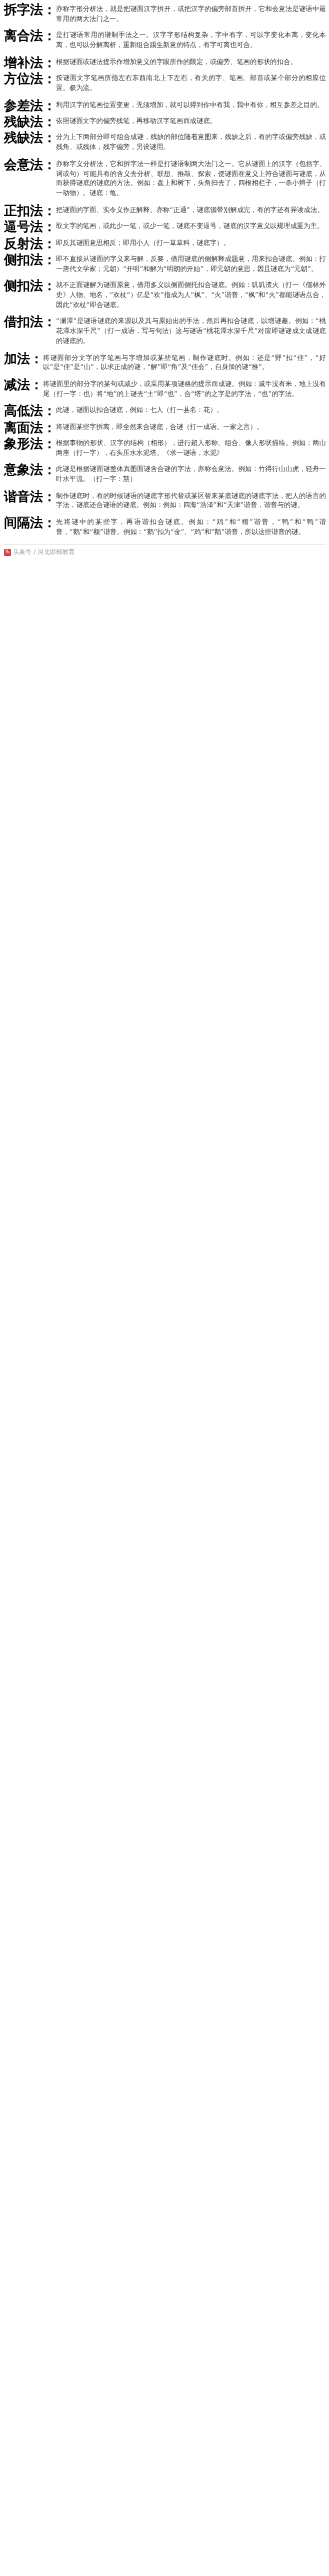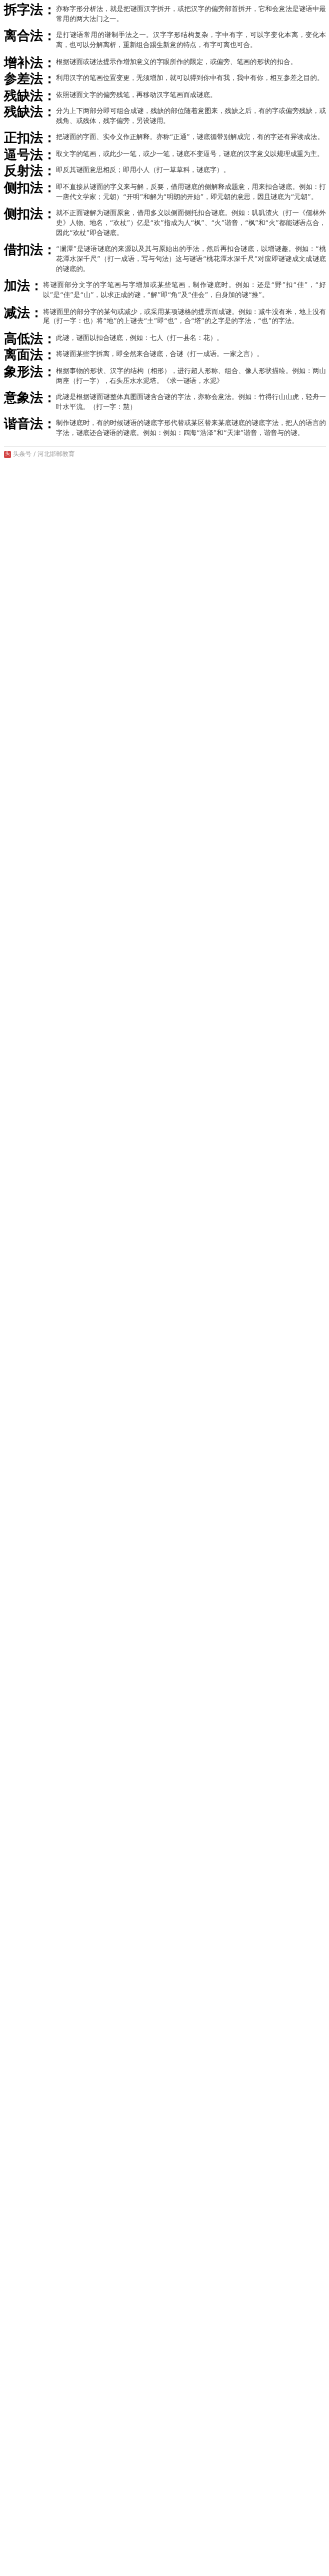--- a/index.html
+++ b/index.html
@@ -79,30 +79,38 @@
       </div>
       <div class="entry">
         <div class="entry-term">离合法：</div>
         <div class="entry-body">是打谜语常用的谱制手法之一。汉字字形结构复杂，字中有字，可以字变化本离，变化本离，也可以分解离析，重新组合踢生新意的特点，有字可离也可合。</div>
       </div>
       <div class="entry">
         <div class="entry-term">增补法：</div>
         <div class="entry-body">根据谜面或谜法提示作增加意义的字眼所作的限定，或偏旁、笔画的形状的扣合。</div>
       </div>
       <div class="entry">
+        <div class="entry-term">方位法：</div>
+        <div class="entry-body">按谜面文字笔画所指左右东西南北上下左右，有关的字、笔画、部首或某个部分的相应位置。极为流。</div>
+      </div>
+      <div class="entry">
         <div class="entry-term">参差法：</div>
         <div class="entry-body">利用汉字的笔画位置变更，无须增加，就可以得到你中有我，我中有你，相互参差之目的。</div>
       </div>
       <div class="entry">
         <div class="entry-term">残缺法：</div>
         <div class="entry-body">依照谜面文字的偏旁残笔，再移动汉字笔画而成谜底。</div>
       </div>
       <div class="entry">
         <div class="entry-term">残缺法：</div>
         <div class="entry-body">分为上下两部分即可组合成谜，残缺的部位随着意图来，残缺之后，有的字或偏旁残缺，或残角、或残体，残字偏旁，另设谜用。</div>
+      </div>
+      <div class="entry">
+        <div class="entry-term">会意法：</div>
+        <div class="entry-body">亦称字义分析法，它和拆字法一样是打谜语制两大法门之一。它从谜面上的汉字（包括字、词或句）可能具有的含义去分析、联想、推敲、探索，使谜面在意义上符合谜面与谜底，从而获得谜底的谜底的方法。例如：盘上和树下，头角扫去了，四根相栏子，一条小辫子（打一动物）。谜底：龟。</div>
       </div>
       <div class="entry">
         <div class="entry-term">正扣法：</div>
         <div class="entry-body">把谜面的字面、实令义作正解释。亦称“正通”，谜底循带别解成完，有的字还有异读成法。</div>
       </div>
       <div class="entry">
         <div class="entry-term">逼号法：</div>
         <div class="entry-body">取文字的笔画，或此少一笔，或少一笔，谜底不变逼号，谜底的汉字意义以规理成重为主。</div>
       </div>
       <div class="entry">
@@ -142,20 +150,24 @@
         <div class="entry-body">根据事物的形状、汉字的结构（相形），进行超人形称、组合、像人形状描绘。例如：两山两座（打一字），石头压水水泥塔。《求一谜语，水泥》</div>
       </div>
       <div class="entry">
         <div class="entry-term">意象法：</div>
         <div class="entry-body">此谜是根据谜面谜整体真图面谜含合谜的字法，亦称会意法。例如：竹得行山山虎，轻舟一叶水平流。（打一字：慧）</div>
       </div>
       <div class="entry">
         <div class="entry-term">谐音法：</div>
         <div class="entry-body">制作谜底时，有的时候谜语的谜底字形代替或某区替来某底谜底的谜底字法，把人的语言的字法，谜底还合谜语的谜底。例如：例如：四海“浩泽”和“天津”谐音，谐音与的谜。</div>
       </div>
+      <div class="entry">
+        <div class="entry-term">间隔法：</div>
+        <div class="entry-body">先将谜中的某些字，再语谐扣合谜底。例如：“鸡”和“稽”谐音，“鸭”和“鸭”谐音，“鹅”和“额”谐音。例如：“鹅”扣为“金”、“鸡”和“鹅”谐音，所以这些谐音的谜。</div>
+      </div>
     </div>
 
   <div class="footer">
     <div class="footer-inner">
       <span class="footer-logo">头</span>
       <span>头条号 / 河北邯郸教育</span>
     </div>
   </div>
 
 </div>

